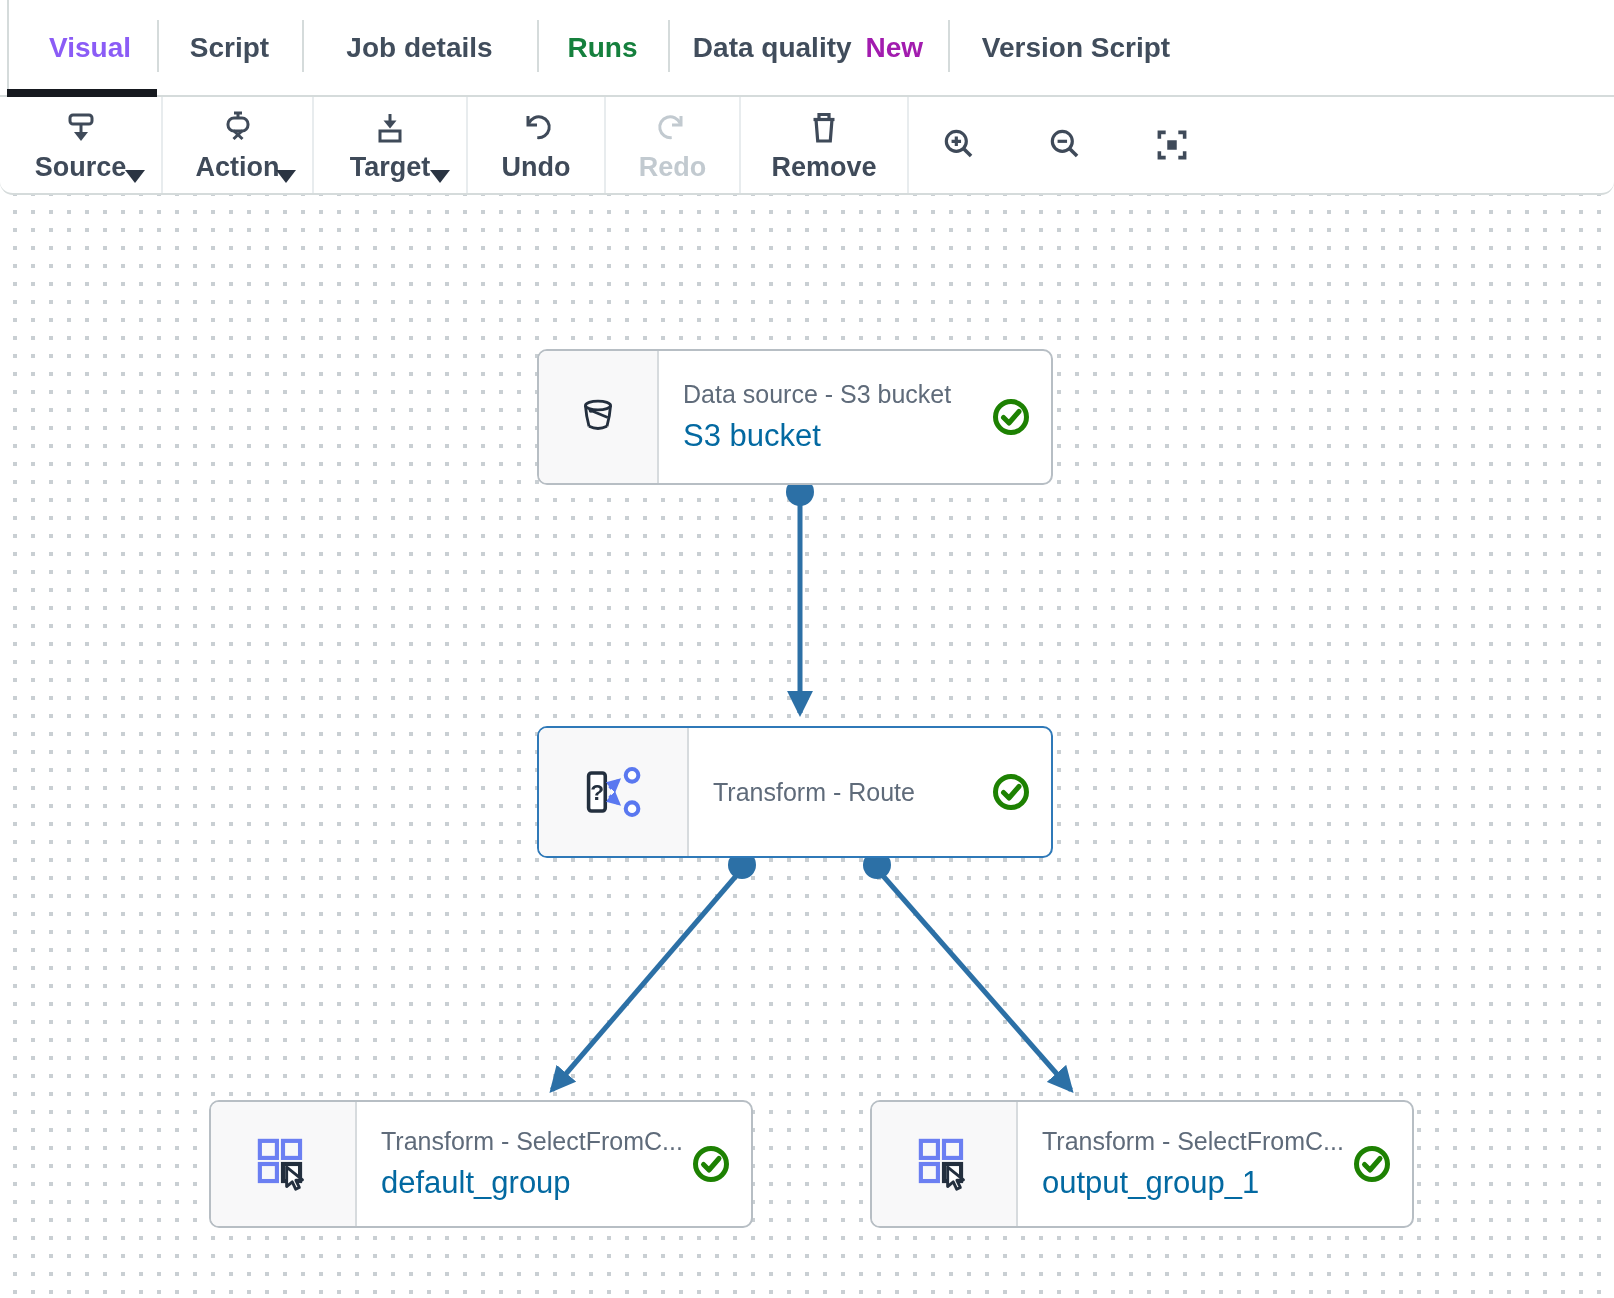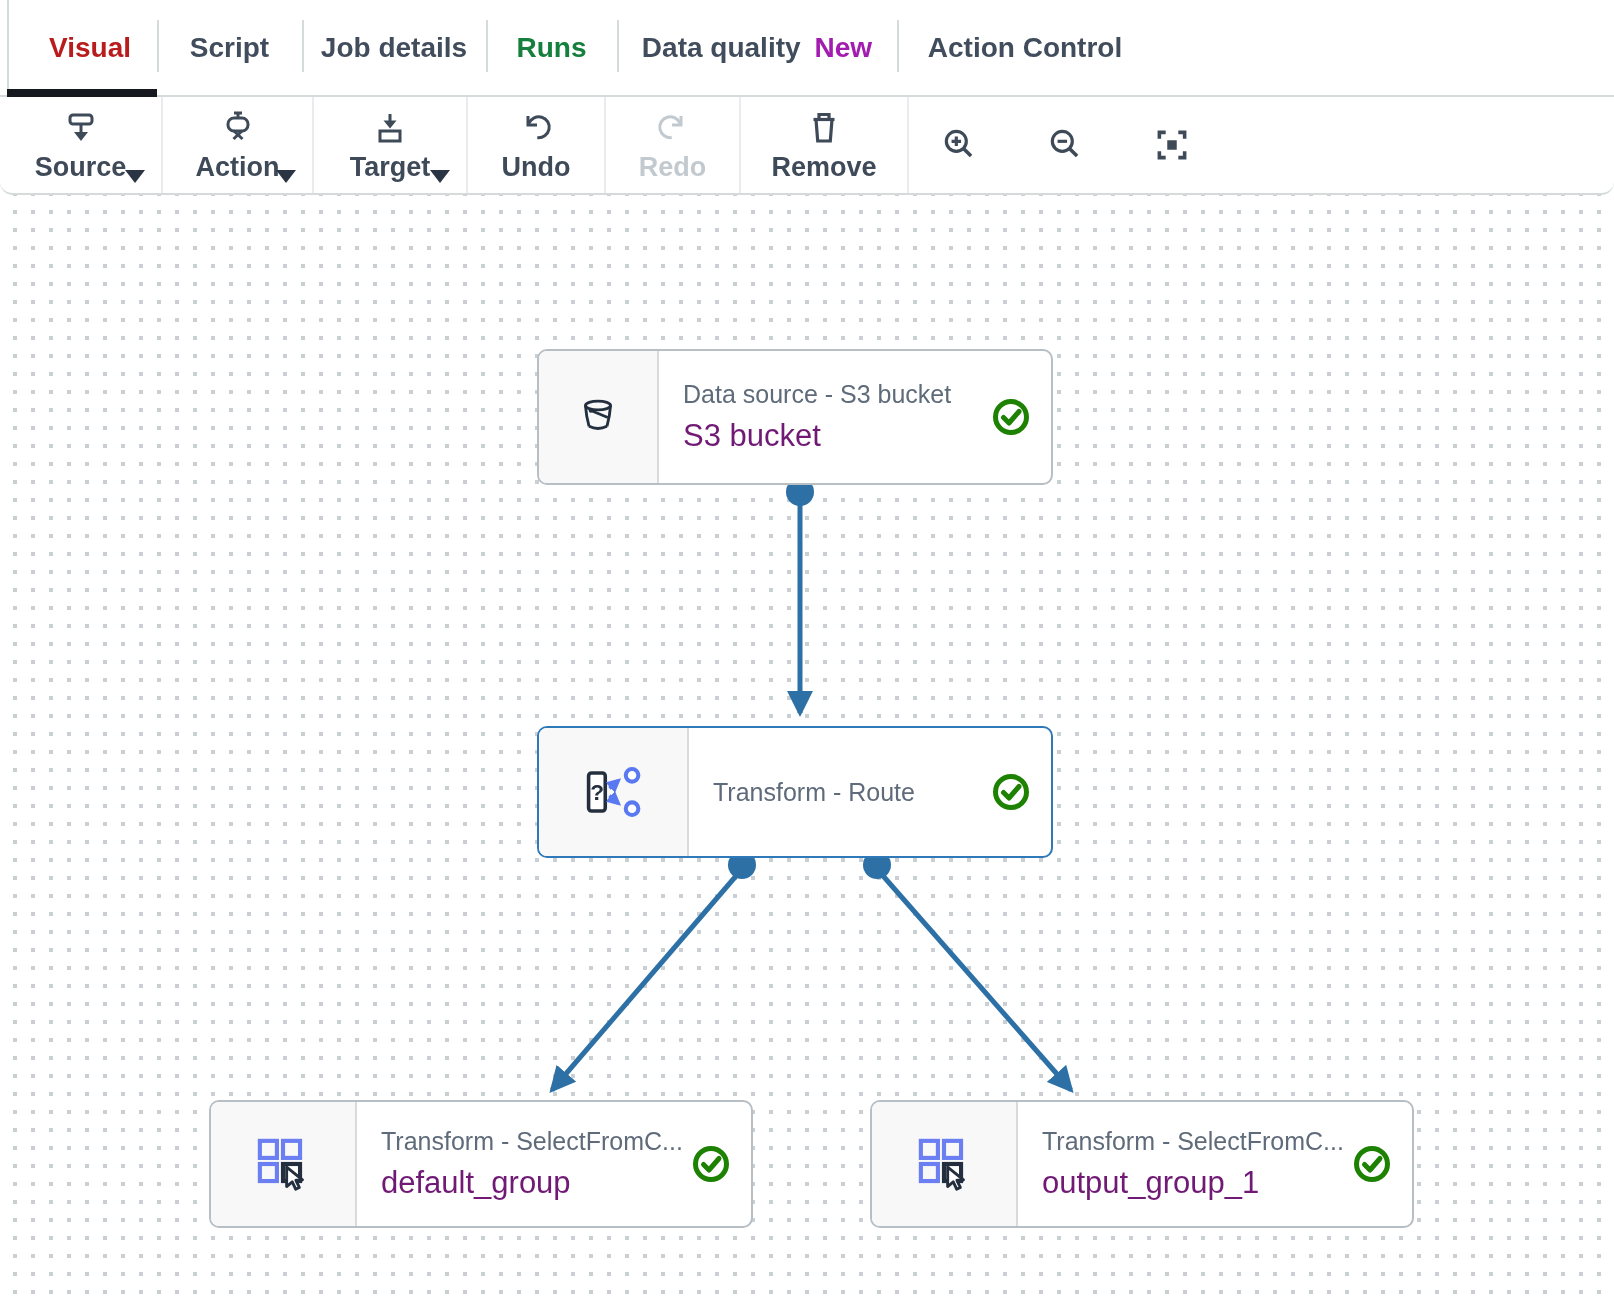--- a/index.html
+++ b/index.html
@@ -22,21 +22,21 @@
     position:absolute; left:7px; top:0; width:2px; height:95px; background:#d5dbdb;
   }
   .tab {
     position:relative; display:flex; align-items:center; justify-content:center;
     gap:14px; font-size:28px; font-weight:700; color:#414d5c; cursor:pointer;
     flex:0 0 auto;
   }
   .tab.sep::before {
     content:""; position:absolute; left:0; top:20px; height:52px; width:2px; background:#d5dbdb;
   }
-  .tab.active { color:#b91c1c;padding-left:16px; }
+  .tab.active { color:#8b5cf6;padding-left:16px; }
   .tab.active::after {
     content:""; position:absolute; left:0; right:0; bottom:-2px; height:8px; background:#16191f;
   }
   .tab.disabled { color:#15803d; }
   .badge-new { color:#a21caf; font-size:28px; font-weight:700; }
 
   
   .toolbar {
     position:absolute; top:97px; left:0; width:100%; height:98px;
     background:#fff; border-bottom:2px solid #d5dbdb; display:flex; align-items:stretch;border-radius:13px;
@@ -78,47 +78,47 @@
   .icon-panel {
     background:#f8f8f9; border-right:2px solid #d7dbde;
     border-radius:8px 0 0 8px;
     display:flex; align-items:center; justify-content:center; flex:0 0 auto;
   }
   .node-body {
     flex:1 1 auto; display:flex; flex-direction:column; justify-content:center;
     padding-left:24px; gap:9px; min-width:0;
   }
   .node-title { font-size:25px; color:#5f6b7a; white-space:nowrap; }
-  .node-name  { font-size:31px; font-weight:500; color:#701a75; white-space:nowrap; }
+  .node-name  { font-size:31px; font-weight:500; color:#0369a1; white-space:nowrap; }
   .node-check { display:flex; align-items:center; padding-right:20px; flex:0 0 auto; }
 </style>
 </head>
 <body>
 
 <div class="tabbar">
   <div class="tabbar-left-edge"></div>
 
   <div class="tab active" style="width:150px">
     <span>Visual</span>
   </div>
   <div class="tab sep" style="width:145px">
     <span>Script</span>
   </div>
-  <div class="tab sep" style="width:184px">
+  <div class="tab sep" style="width:235px">
     <span>Job details</span>
   </div>
   <div class="tab sep disabled" style="width:131px">
     <span>Runs</span>
   </div>
   <div class="tab sep" style="width:280px">
     <span>Data quality</span>
     <span class="badge-new">New</span>
   </div>
   <div class="tab sep" style="width:256px">
-    <span>Action Control</span>
+    <span>Version Script</span>
   </div>
 </div>
 
 <div class="toolbar">
 
   <div class="tool" style="width:163px">
     <svg width="38" height="38" viewBox="0 0 38 38">
       <rect x="8" y="6" width="22" height="9" rx="3" fill="none" stroke="currentColor" stroke-width="3"></rect>
       <path d="M19 15 v8" stroke="currentColor" stroke-width="3" fill="none"></path>
       <path d="M12 23 h14 L19 32 z" fill="currentColor"></path>

